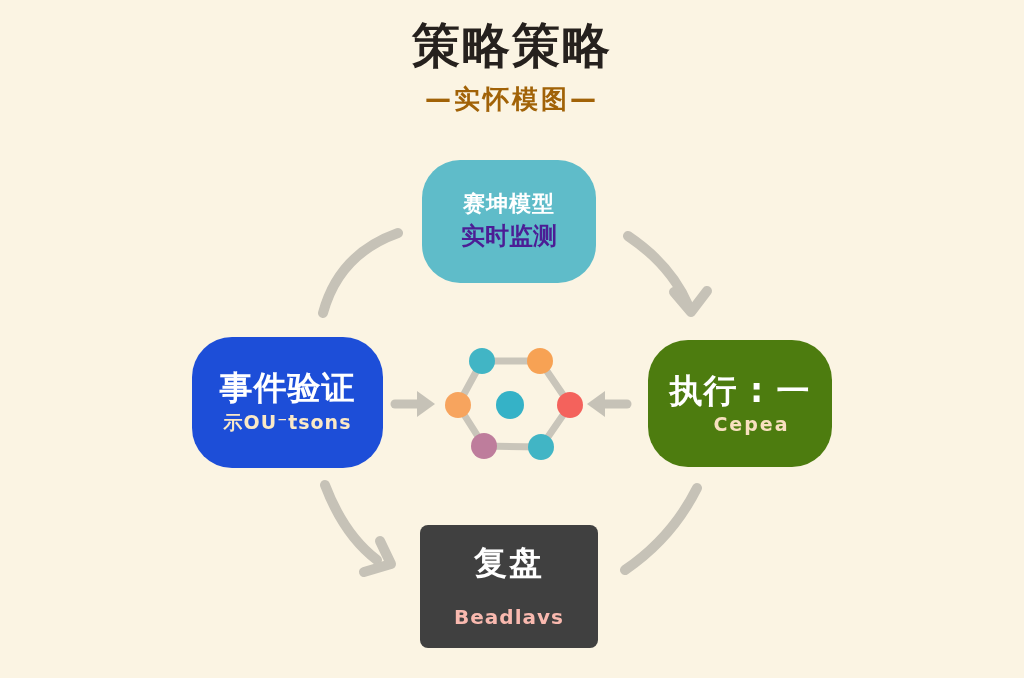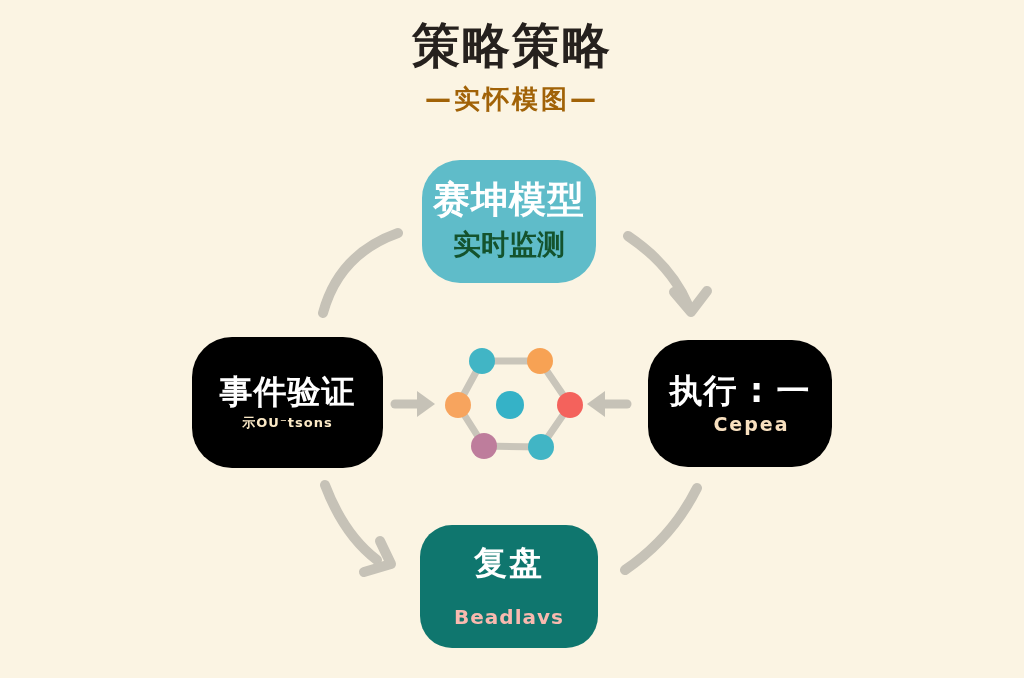--- a/index.html
+++ b/index.html
@@ -44,37 +44,37 @@
     justify-content:center;
     color:#ffffff;
     text-align:center;
   }
   .box .label{font-weight:800;line-height:1.15;}
   .box .sublabel{font-weight:600;margin-top:4px;}
   .box-top{
     left:422px;top:160px;width:174px;height:123px;
     background:#5FBCC9;border-radius:38px;
   }
-  .box-top .label{font-size:37px;letter-spacing:1px;}
-  .box-top .sublabel{font-size:28px;color:#14532d;}
+  .box-top .label{font-size:22px;letter-spacing:1px;}
+  .box-top .sublabel{font-size:24px;color:#4c1d95;}
   .box-left{
     left:192px;top:337px;width:191px;height:131px;
-    background:#000000;
+    background:#1d4ed8;
   }
   .box-left .label{font-size:33px;letter-spacing:1px;}
-  .box-left .sublabel{font-size:13px;color:#FBE9C6;letter-spacing:1px;}
+  .box-left .sublabel{font-size:19px;color:#FBE9C6;letter-spacing:1px;}
   .box-right{
     left:648px;top:340px;width:184px;height:127px;
-    background:#000000;
+    background:#4d7c0f;
   }
   .box-right .label{font-size:33px;letter-spacing:1px;}
   .box-right .sublabel{font-size:19px;color:#F8E0BF;letter-spacing:2px;margin-left:23px;}
   .box-bottom{
     left:420px;top:525px;width:178px;height:123px;
-    background:#0f766e;border-radius:32px;text-align:right;
+    background:#404040;border-radius:8px;text-align:right;
   }
   .box-bottom .label{font-size:33px;letter-spacing:2px;}
   .box-bottom .sublabel{font-size:20px;color:#F9B9AF;letter-spacing:1px;margin-top:23px;}
 </style>
 </head>
 <body>
 
 <div class="canvas">
 
   <div class="page-title">策略策略</div>

